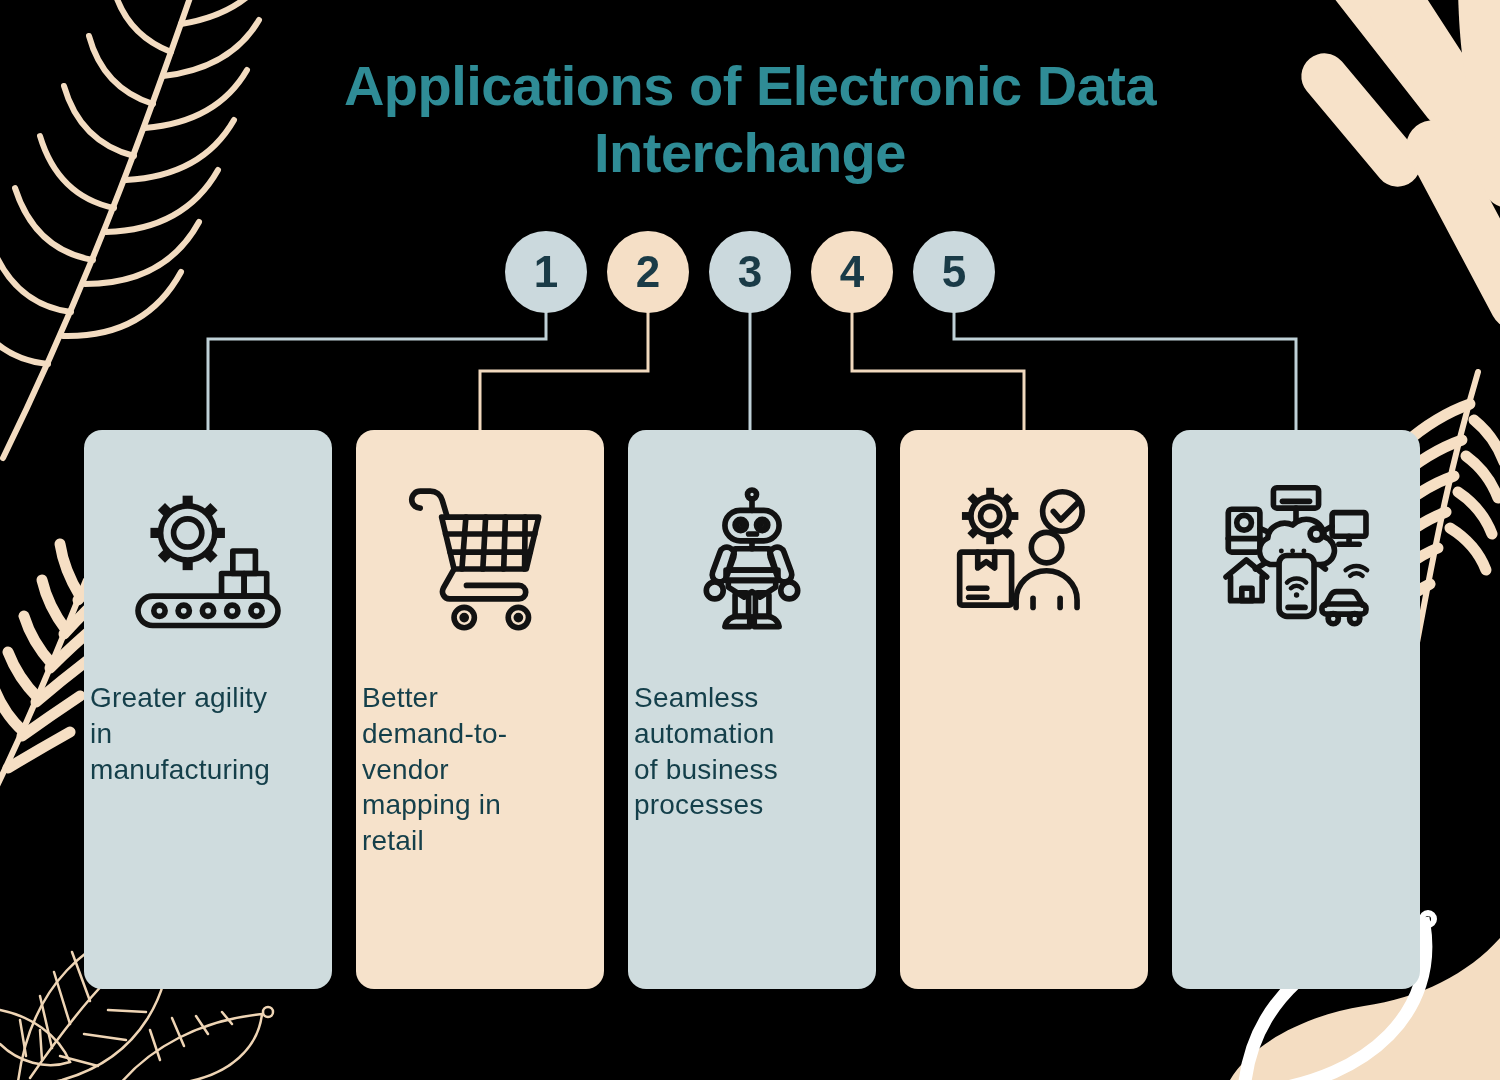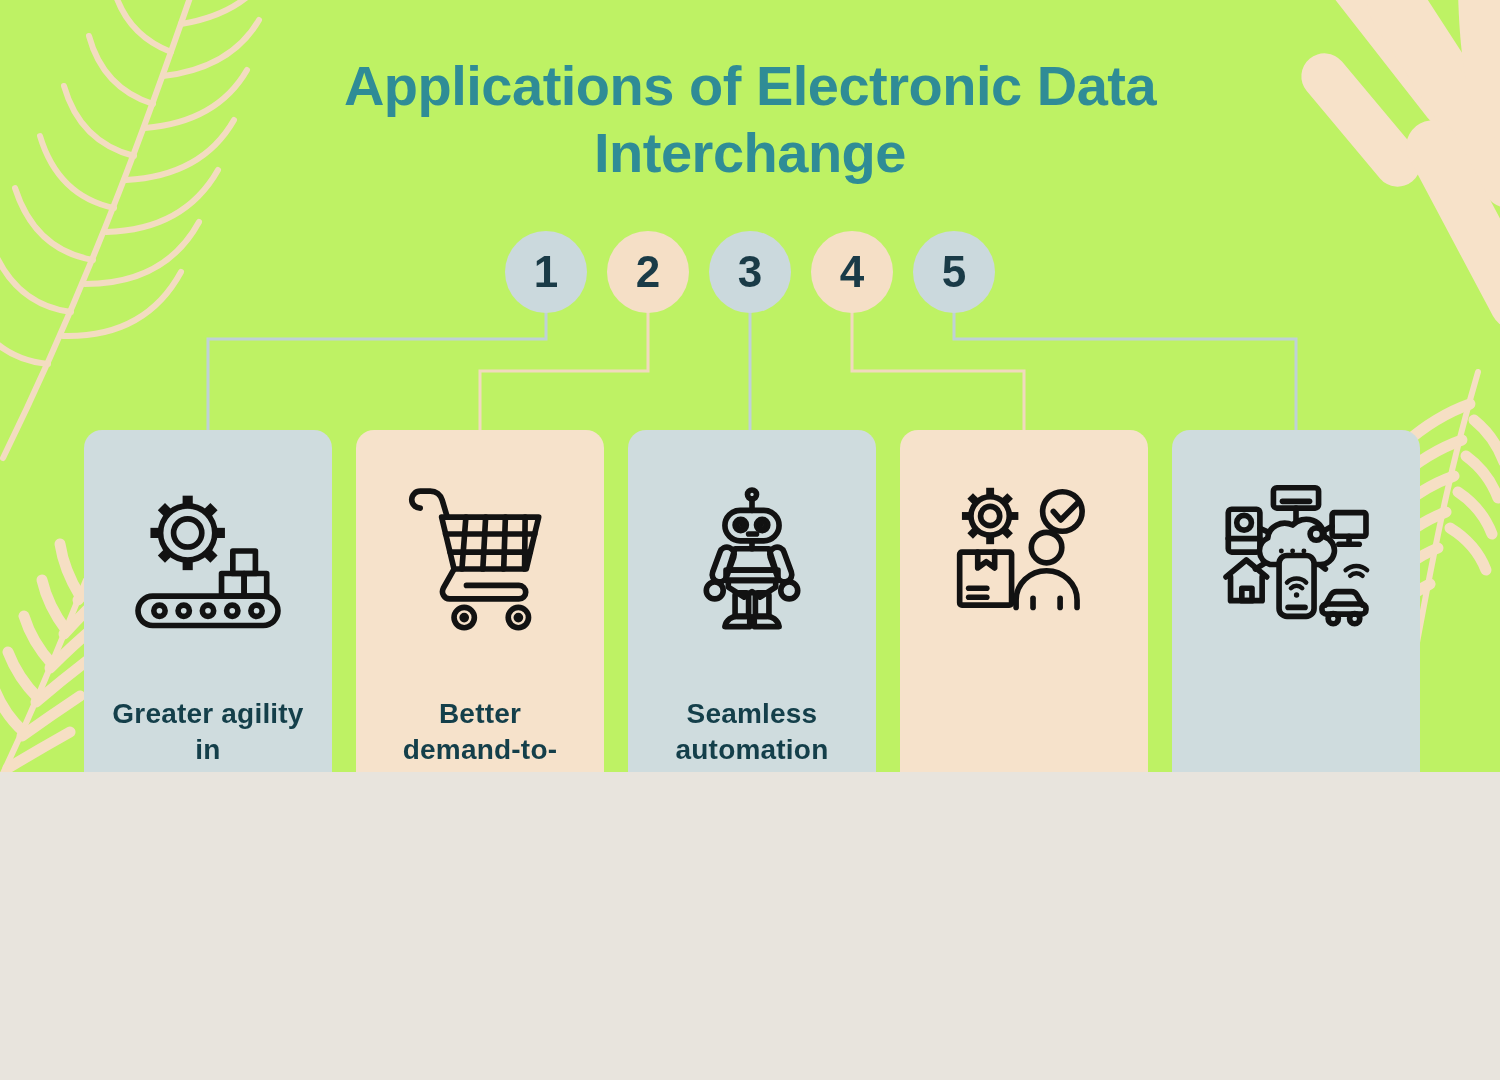--- a/index.html
+++ b/index.html
@@ -1,18 +1,18 @@
 <!DOCTYPE html>
 <html><head>
 <meta charset="utf-8">
 <style>
   html,body{margin:0;padding:0;background:#e8e4dd;}
   .canvas{
-    position:relative;width:1500px;height:772px;overflow:hidden;
-    background:#bef264;
+    position:relative;width:1500px;height:1080px;overflow:hidden;
+    background:#000000;
     font-family:"Liberation Sans",sans-serif;
   }
   .deco-layer{position:absolute;inset:0;z-index:0;pointer-events:none;}
   .page-title{
     position:absolute;top:52px;left:50%;transform:translateX(-50%);
     width:980px;margin:0;text-align:center;
     font-size:56px;line-height:1.2;font-weight:bold;letter-spacing:-0.5px;
     color:#2F8C96;z-index:2;
   }
   .connectors{position:absolute;inset:0;z-index:1;pointer-events:none;}
@@ -30,22 +30,22 @@
   }
   .card.blue{background:#CFDCDE;}
   .card.peach{background:#F6E2CB;}
   .c1{left:84px}.c2{left:356px}.c3{left:628px}.c4{left:900px}.c5{left:1172px}
   .icon-wrap{
     height:172px;margin-top:44px;
     display:flex;align-items:center;justify-content:center;
   }
   .icon-wrap svg{width:158px;height:158px;}
   .label{
-    margin-top:50px;padding:0 6px;
-    text-align:center;font-size:28px;font-weight:bold;line-height:1.28;
+    margin-top:34px;padding:0 6px;
+    font-size:28px;font-weight:normal;line-height:1.28;
     color:#143F4A;white-space:pre-line;letter-spacing:0.2px;
   }
 </style>
 </head>
 <body>
 
 <div class="canvas">
 
   <svg class="deco-layer" viewBox="0 0 1500 1080">
 

